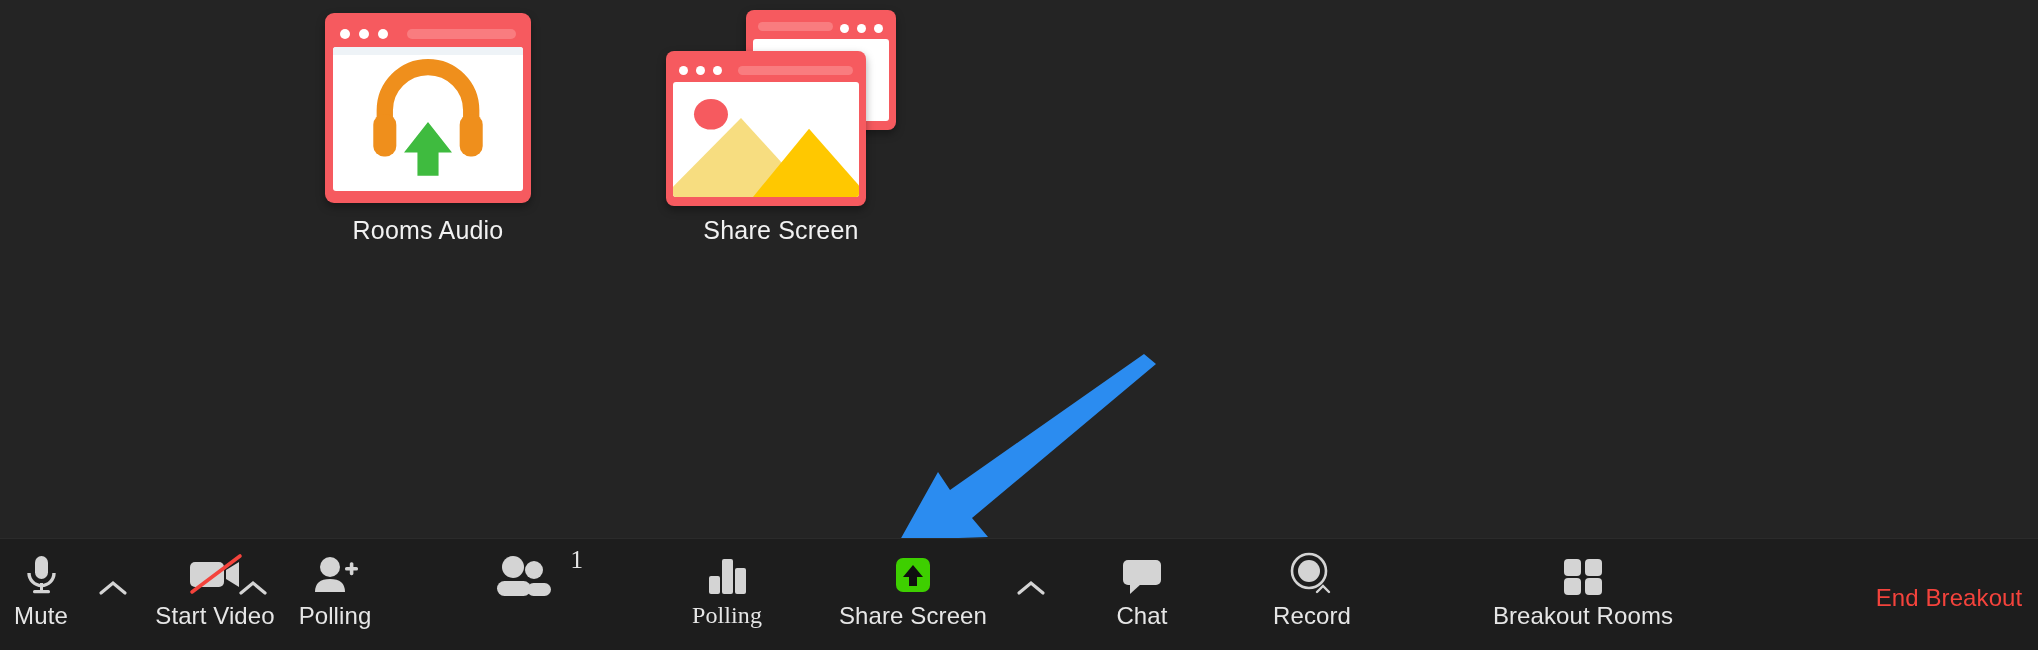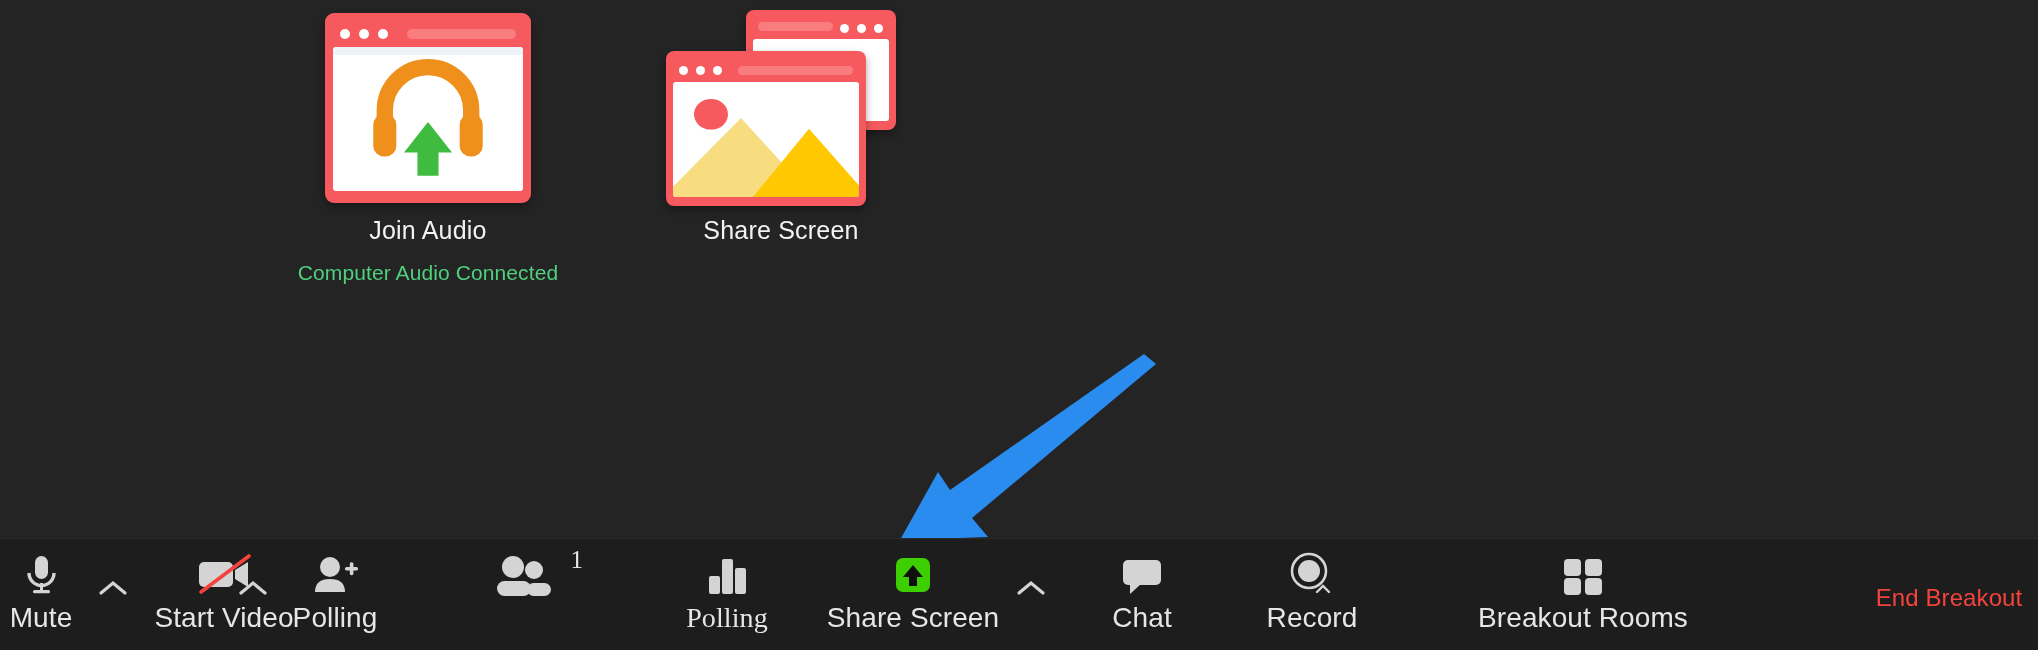--- a/index.html
+++ b/index.html
@@ -88,21 +88,21 @@
   }
   .tb-item {
     position:absolute;
     top:0; height:112px;
     display:flex; flex-direction:column;
     align-items:center; justify-content:flex-start;
     padding-top:13px;
   }
   .tb-icon { height:44px; display:flex; align-items:flex-end; justify-content:center; position:relative; }
   .tb-label {
-    font-size:28px; color:#e6e6e6;
+    font-size:24px; color:#e6e6e6;
     margin-top:6px; white-space:nowrap;
     letter-spacing:.1px;
   }
   .tb-label.danger { color:#f4433c; font-size:24px; }
   .chev {
     position:absolute; top:0; height:112px;
     display:flex; align-items:center; justify-content:center;
     padding-bottom:14px;
   }
   .count-badge {
@@ -149,22 +149,21 @@
           <div class="topline"></div>
           <svg width="100%" height="100%" viewBox="0 0 190 150" style="position:absolute;left:0;top:0;">
             <path d="M50 92 L50 66 A45 45 0 0 1 140 66 L140 92" fill="none" stroke="#ef8f1c" stroke-width="17" stroke-linecap="round"></path>
             <rect x="38" y="70" width="24" height="44" rx="11" fill="#ef8f1c"></rect>
             <rect x="128" y="70" width="24" height="44" rx="11" fill="#ef8f1c"></rect>
             <path d="M95 78 L120 110 L106 110 L106 134 L84 134 L84 110 L70 110 Z" fill="#3fbb3f"></path>
           </svg>
         </div>
       </div>
     </div>
-    <div class="caption">Join Audio</div>
-    <div class="sub">Computer Audio Connected</div>
+    <div class="caption">Rooms Audio</div>
   </div>
 
   <div class="action" style="left:621px; top:8px;">
     <div class="art">
       <div class="winstack">
         <div class="w2">
           <div class="stub"></div>
           <div class="bar">
             <span class="dot" style="width:9px;height:9px;border-radius:50%;background:#fff;"></span>
             <span class="dot" style="width:9px;height:9px;border-radius:50%;background:#fff;"></span>
@@ -214,21 +213,21 @@
       </svg>
     </div>
     <div class="tb-label">Mute</div>
   </div>
   <div class="chev" style="left:82px; width:62px;">
     <svg width="32" height="20" viewBox="0 0 32 20">
       <path d="M4 15 L16 5 L28 15" fill="none" stroke="#d4d4d4" stroke-width="3.2" stroke-linecap="round"></path>
     </svg>
   </div>
 
-  <div class="tb-item" style="left:148px; width:152px;text-align:right;">
+  <div class="tb-item" style="left:139px; width:152px;text-align:right;">
     <div class="tb-icon">
       <svg width="62" height="44" viewBox="0 0 62 44">
         <rect x="6" y="10" width="34" height="25" rx="5" fill="#d4d4d4"></rect>
         <path d="M42 18 L55 10 L55 35 L42 27 Z" fill="#d4d4d4"></path>
         <line x1="8" y1="40" x2="56" y2="4" stroke="#f4433c" stroke-width="3.6" stroke-linecap="round"></line>
       </svg>
     </div>
     <div class="tb-label">Start Video</div>
   </div>
   <div class="chev" style="left:222px; width:62px;">

